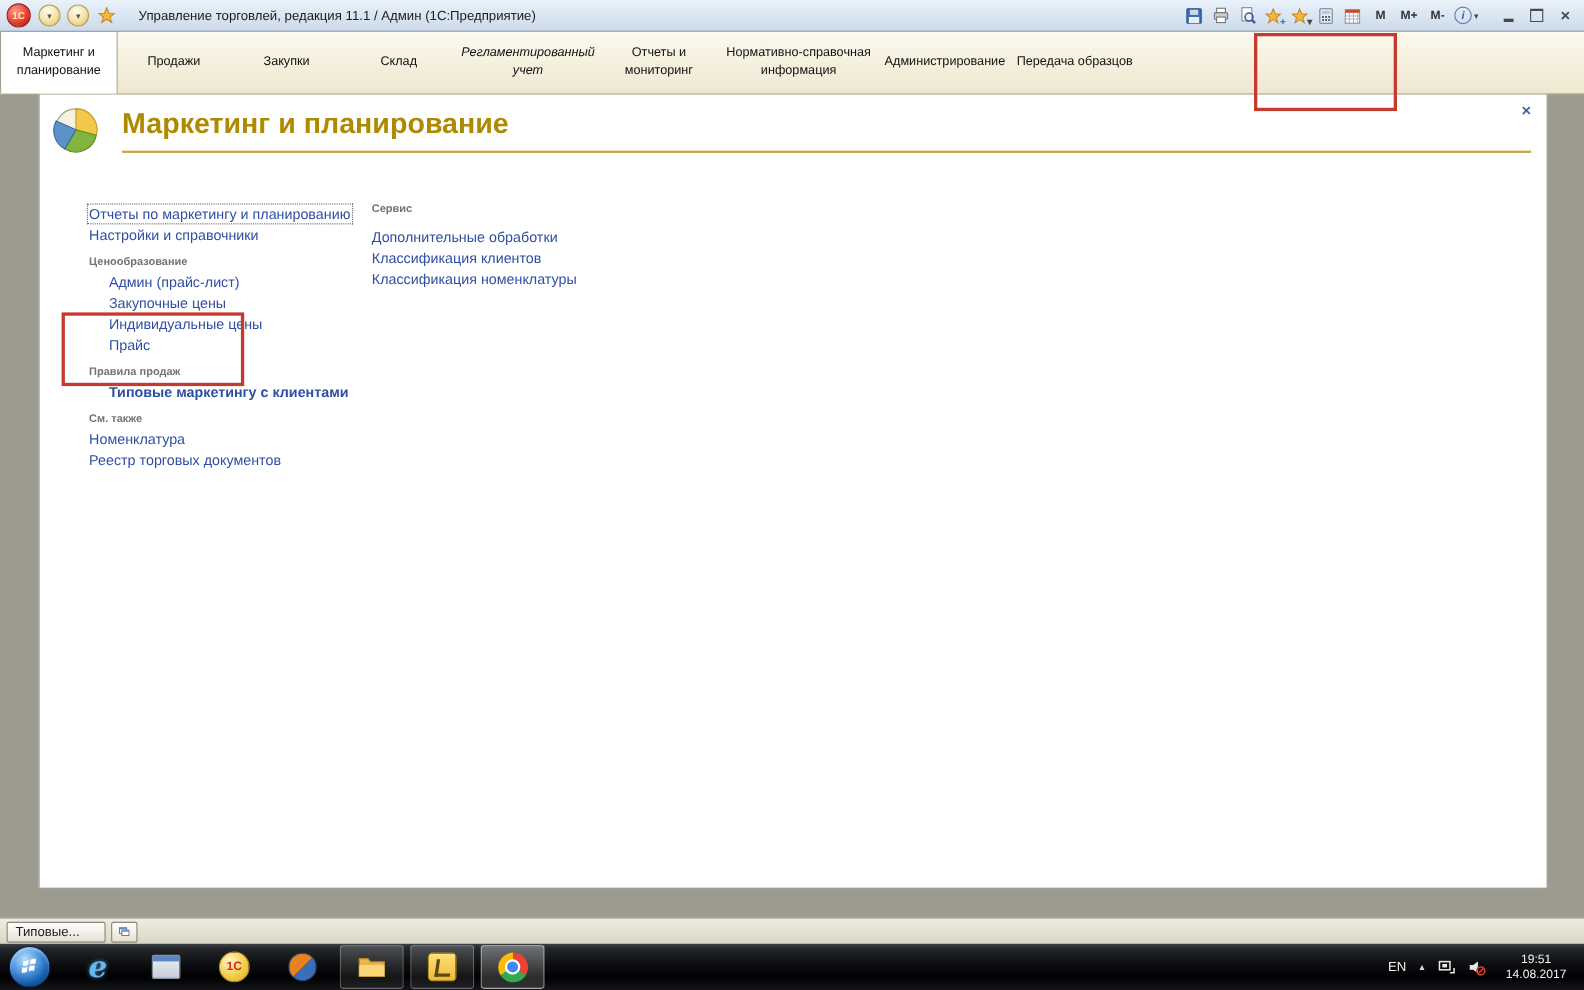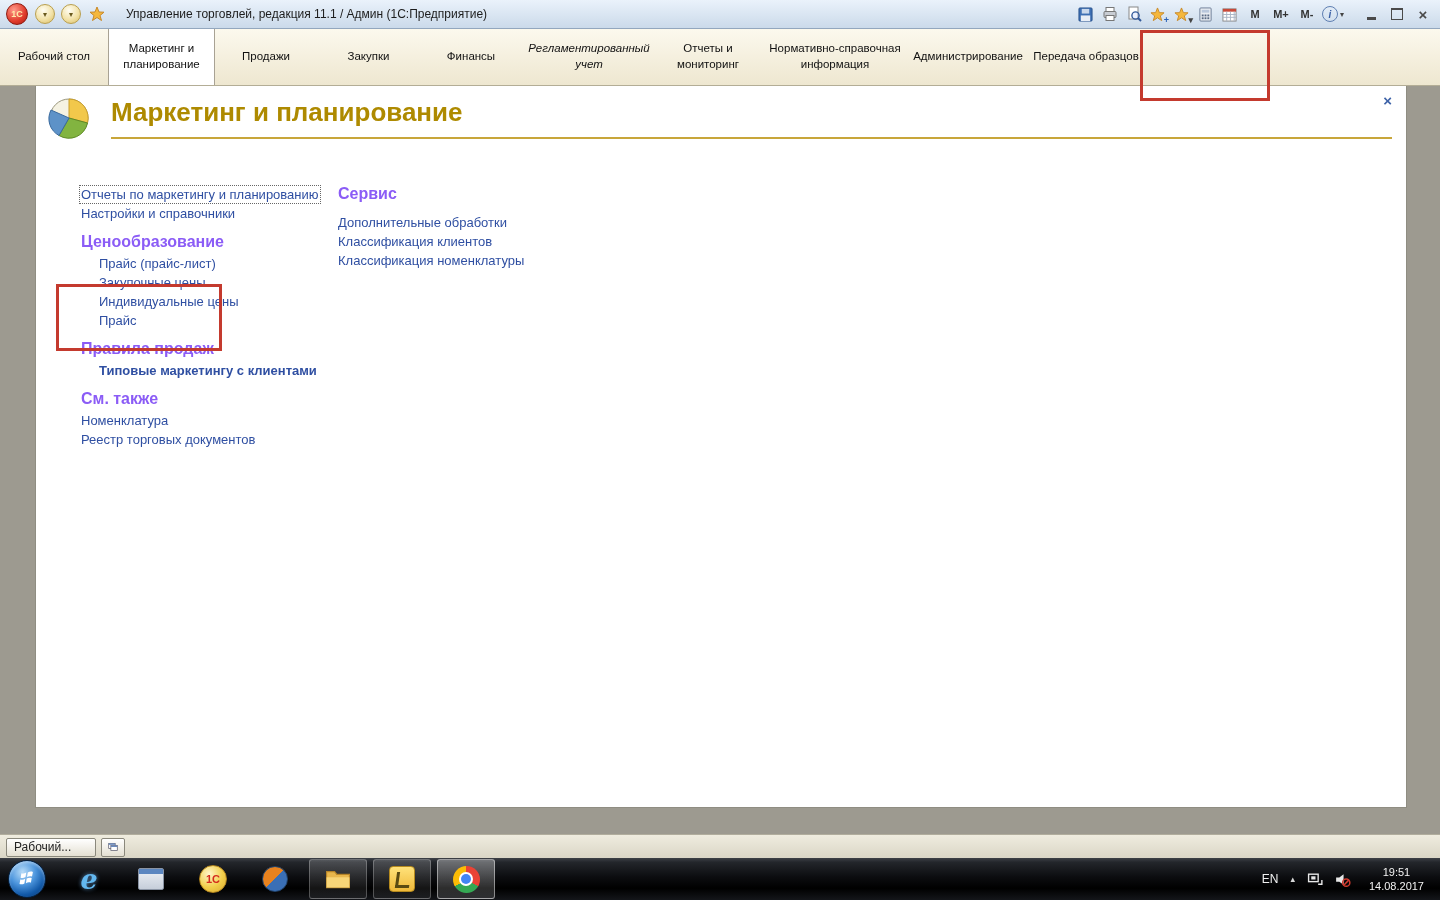--- a/index.html
+++ b/index.html
@@ -35,21 +35,21 @@
   .panel-icon{position:absolute;left:12px;top:12px;width:42px;height:42px;}
   .panel-title{position:absolute;left:75px;top:12px;font-size:26px;font-weight:bold;color:#AE8A00;white-space:nowrap;}
   .panel-rule{position:absolute;left:75px;right:14px;top:52px;height:2px;background:#C8A63A;}
   .panel-close{position:absolute;right:14px;top:8px;color:#3E63A8;font-size:15px;font-weight:bold;cursor:pointer;line-height:1;}
   .col-left{position:absolute;left:13px;top:102px;width:290px;margin-left:32px;}
   .col-right{position:absolute;left:302px;top:100px;width:320px;}
   .lnk{display:block;font-size:13px;line-height:15px;margin-bottom:4px;color:#2F4FA2;text-decoration:none;cursor:pointer;width:max-content;}
   .lnk.ind{margin-left:18px;}
   .lnk.bold{font-weight:bold;}
   .lnk.focus{outline:1px dotted #666;outline-offset:1px;}
-  .hdr{font-size:16px;font-weight:bold;color:#8b5cf6;margin:12px 0 5px;}
+  .hdr{font-size:10px;font-weight:bold;color:#737373;margin:12px 0 5px;}
   .col-right .hdr{margin:0 0 12px;}
 
   
   .bottombar{position:absolute;left:0;top:834px;width:1440px;height:24px;background:linear-gradient(#EFECDF,#D9D5C5);border-top:1px solid #B1AD9D;display:flex;align-items:center;}
   .hist-btn{margin-left:6px;height:19px;width:90px;font-size:12px;font-family:inherit;background:linear-gradient(#FFFFFF,#E4E0D2);border:1px solid #8A887C;border-radius:2px;text-align:left;padding:0 7px;cursor:pointer;color:#222;}
   .win-list-btn{margin-left:5px;width:24px;height:19px;background:linear-gradient(#FFFFFF,#E4E0D2);border:1px solid #8A887C;border-radius:2px;display:flex;align-items:center;justify-content:center;cursor:pointer;}
 
   
   .taskbar{position:absolute;left:0;top:858px;width:1440px;height:42px;background:linear-gradient(#3E4147 0%,#23262B 10%,#0C0D10 45%,#000 72%,#14161A 100%);display:flex;align-items:center;z-index:6;}
   .orb{width:36px;height:36px;border-radius:50%;margin:0 12px 0 8px;background:radial-gradient(circle at 38% 30%,#B8DCF8 0%,#4E97DE 38%,#1259A8 68%,#063065 100%);border:1px solid #05203F;box-shadow:inset 0 2px 3px rgba(255,255,255,.45);display:flex;align-items:center;justify-content:center;cursor:pointer;flex:none;}
@@ -175,25 +175,24 @@
             <span class="glyph-max"></span>
           </div>
         <div class="wbtn">
             <span class="glyph-close">×</span>
           </div>
       </div>
     </div>
   </div>
 
   <div class="tabbar">
-    <div class="tab" style="width:100px;">Рабочий стол</div>
     <div class="tab active" style="width:97px;">Маркетинг и планирование</div>
     <div class="tab" style="width:94px;">Продажи</div>
     <div class="tab" style="width:95px;">Закупки</div>
-    <div class="tab" style="width:94px;">Финансы</div>
+    <div class="tab" style="width:93px;">Склад</div>
     <div class="tab" style="width:126px;font-style:italic;">Регламентированный учет</div>
     <div class="tab" style="width:96px;">Отчеты и мониторинг</div>
     <div class="tab" style="width:142px;">Нормативно-справочная информация</div>
     <div class="tab" style="width:108px;">Администрирование</div>
     <div class="tab" style="width:112px;">Передача образцов</div>
   </div>
 
   <div class="workspace">
     <div class="panel">
       <svg class="panel-icon" viewBox="0 0 42 42">
@@ -203,42 +202,42 @@
         <path d="M21 21 L11 38.5 A19 19 0 0 1 3 13 Z" fill="#5D92C8" stroke="#3A6A9E"></path>
       </svg>
       <div class="panel-title">Маркетинг и планирование</div>
       <div class="panel-rule"></div>
       <div class="panel-close">×</div>
 
       <div class="col-left">
         <a class="lnk focus">Отчеты по маркетингу и планированию</a>
         <a class="lnk">Настройки и справочники</a>
         <div class="hdr">Ценообразование</div>
-        <a class="lnk ind">Прайс (прайс-лист)</a>
+        <a class="lnk ind">Админ (прайс-лист)</a>
         <a class="lnk ind">Закупочные цены</a>
         <a class="lnk ind">Индивидуальные цены</a>
         <a class="lnk ind">Прайс</a>
         <div class="hdr">Правила продаж</div>
         <a class="lnk ind bold">Типовые маркетингу с клиентами</a>
         <div class="hdr">См. также</div>
         <a class="lnk">Номенклатура</a>
         <a class="lnk">Реестр торговых документов</a>
       </div>
 
       <div class="col-right">
         <div class="hdr">Сервис</div>
         <a class="lnk">Дополнительные обработки</a>
         <a class="lnk">Классификация клиентов</a>
         <a class="lnk">Классификация номенклатуры</a>
       </div>
     </div>
   </div>
 
   <div class="bottombar">
-    <button class="hist-btn">Рабочий...</button>
+    <button class="hist-btn">Типовые...</button>
     <button class="win-list-btn">
       <svg width="14" height="12" viewBox="0 0 14 12">
           <rect x="1" y="1" width="9" height="7" fill="#FFF" stroke="#556"></rect>
           <rect x="1" y="1" width="9" height="2" fill="#6B8CC0"></rect>
           <rect x="4" y="4" width="9" height="7" fill="#FFF" stroke="#556"></rect>
           <rect x="4" y="4" width="9" height="2" fill="#6B8CC0"></rect>
         </svg>
     </button>
   </div>
 

